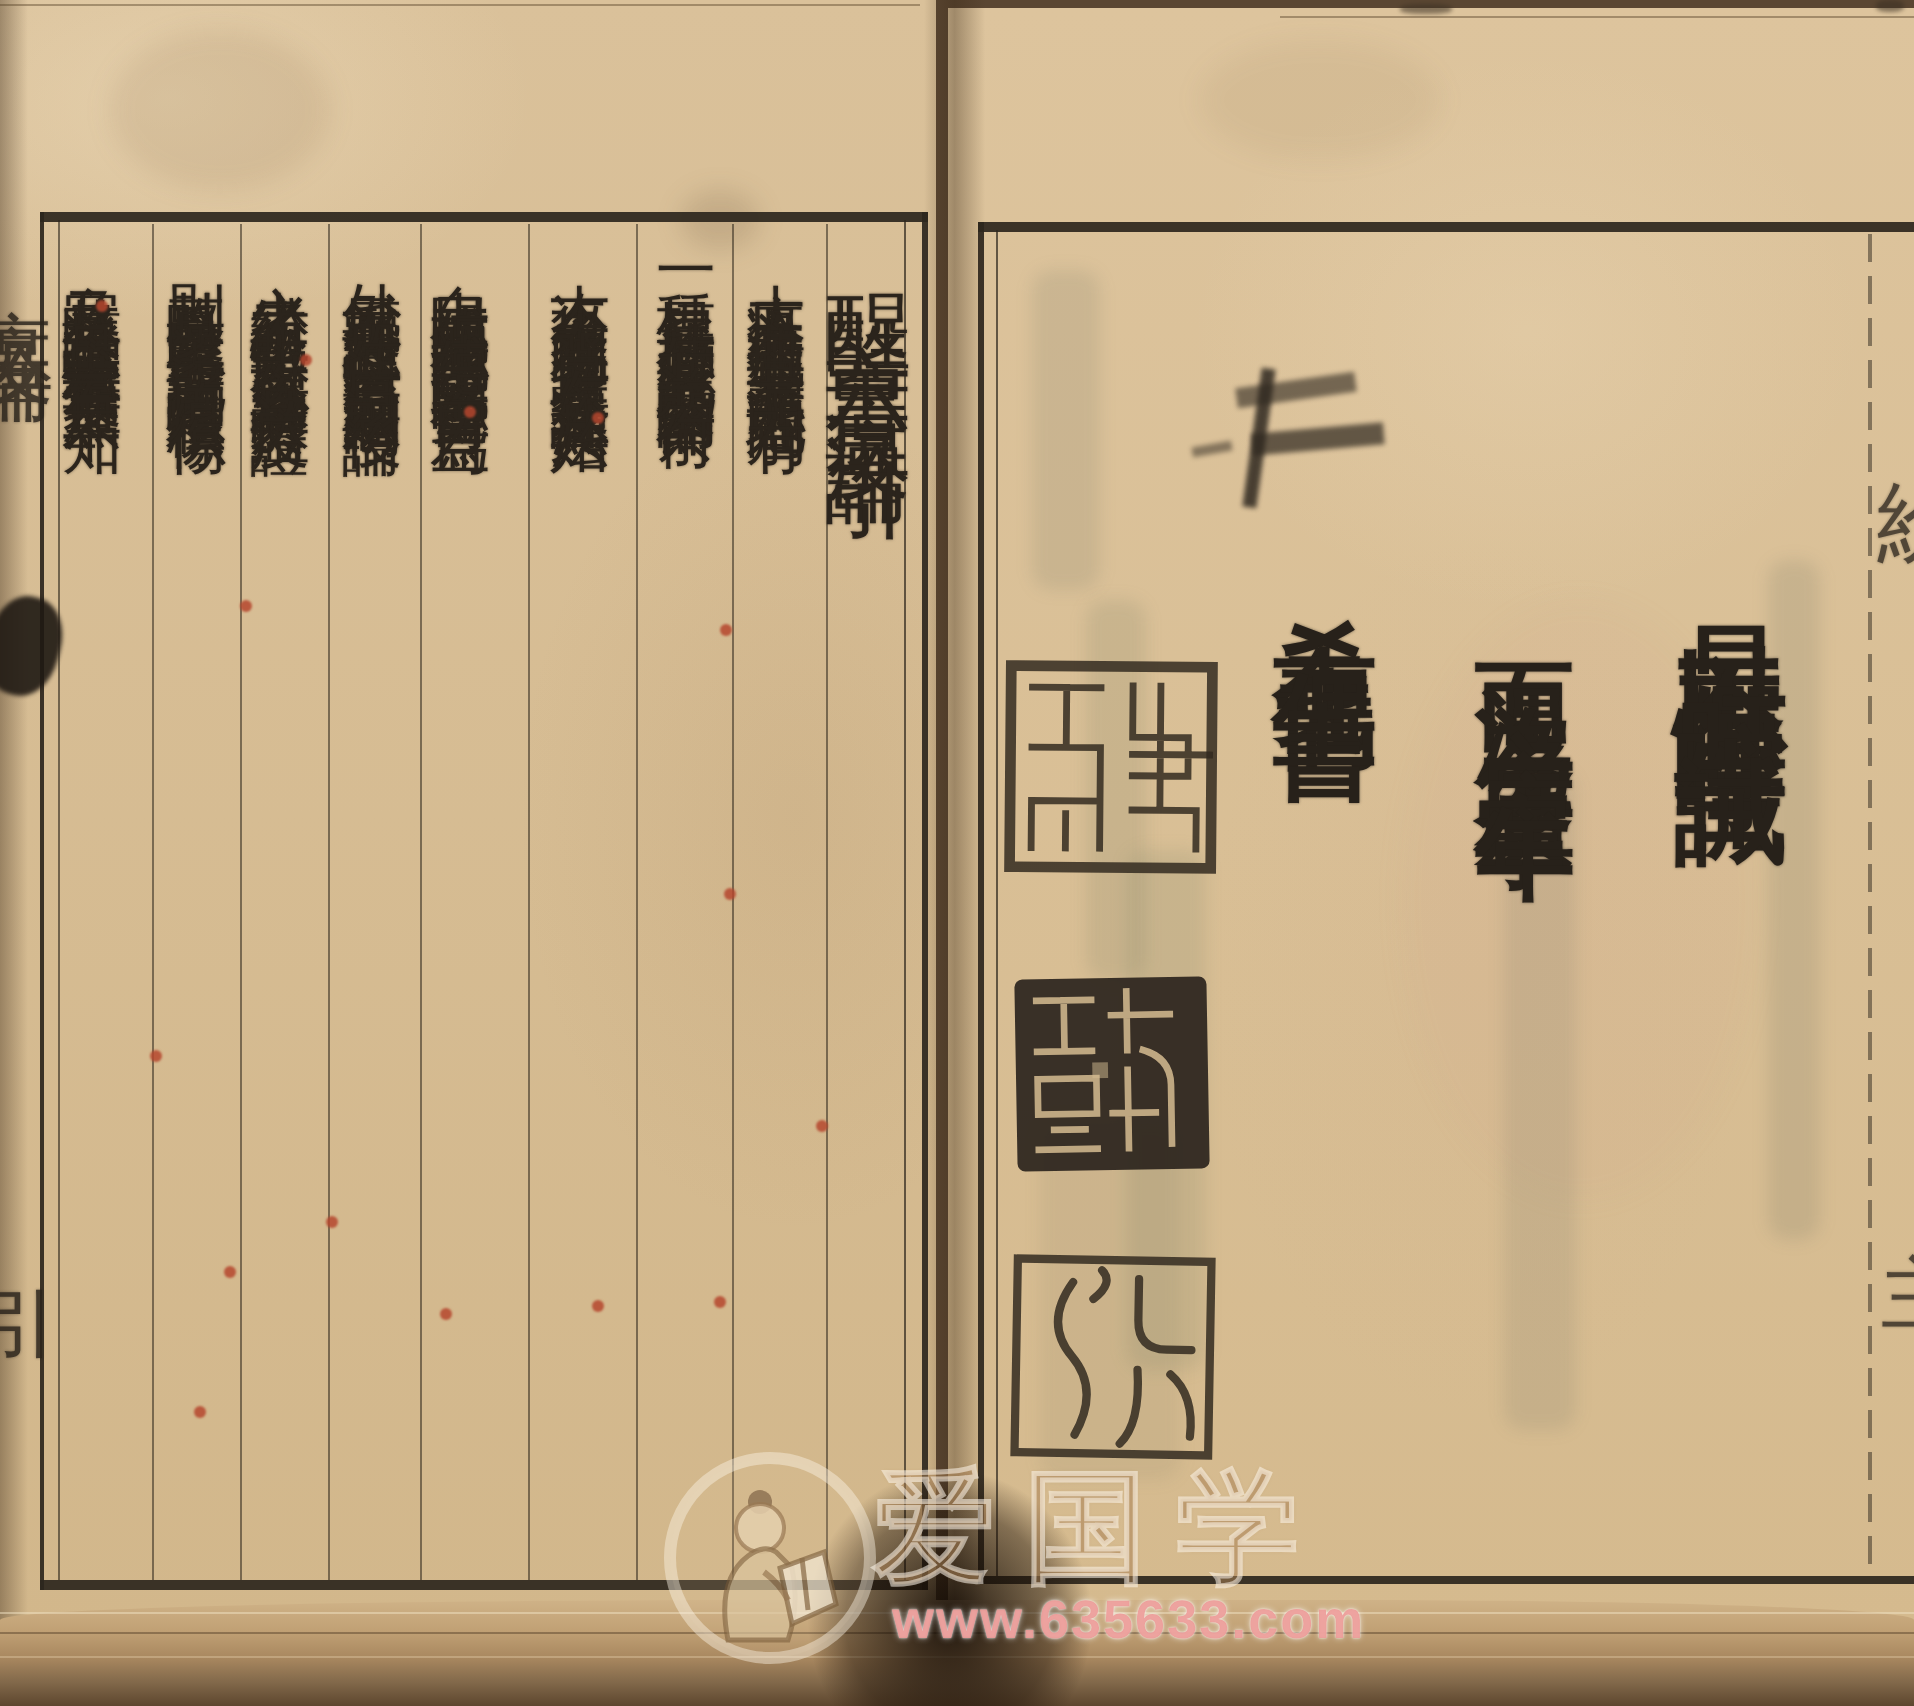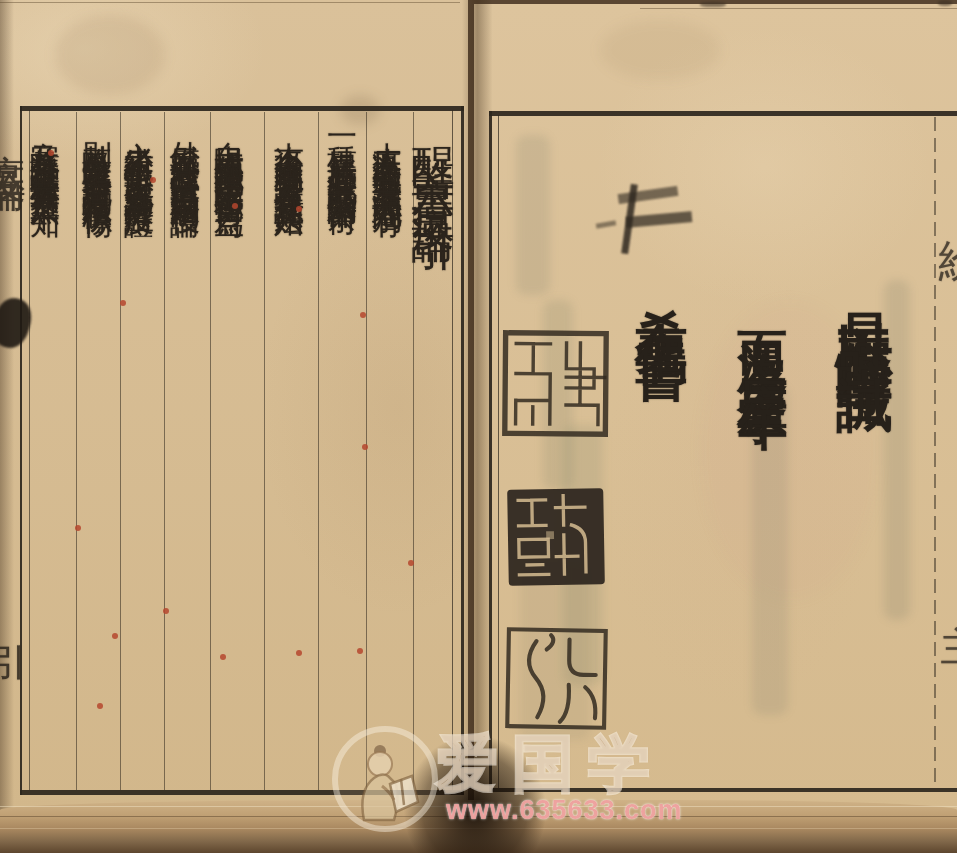--- a/index.html
+++ b/index.html
@@ -58,21 +58,21 @@
     background:linear-gradient(90deg, rgba(60,42,22,0) , rgba(60,42,22,0.38) 45%, rgba(60,42,22,0) 90%);}
   .gutter-shadow{position:absolute;left:380px;top:660px;width:190px;height:200px;
     background:radial-gradient(ellipse 50% 50% at 50% 75%, rgba(18,10,4,0.92), rgba(30,18,8,0.45) 55%, transparent 75%);}
   .bottom-stack{position:absolute;left:0;top:800px;width:957px;height:53px;
     border-radius:40% 30% 0 0 / 10px;
     background:linear-gradient(#cfb287 0%, #c0a074 30%, #a8875f 55%, #81684a 78%, #5d462e 100%);}
   .bottom-line{position:absolute;left:0;width:957px;height:1px;}
   
   .wm{position:absolute;z-index:50;}
   .wm-name{
-    left:436px;top:722px;font-size:62px;font-weight:bold;letter-spacing:14px;
+    left:436px;top:722px;font-size:62px;font-weight:normal;letter-spacing:14px;
     color:rgba(186,146,100,0.30);
     -webkit-text-stroke:2.5px rgba(255,248,236,0.55);
     text-shadow:0 0 2px rgba(150,110,70,0.35);
     font-family:"Liberation Serif","DejaVu Serif",serif;white-space:nowrap;
   }
   .wm-url{
     left:446px;top:795px;font-size:27px;font-weight:bold;letter-spacing:1px;
     color:rgba(235,148,145,0.85);
     text-shadow:0 0 3px rgba(255,255,255,0.65), 0 0 1px rgba(255,255,255,0.8);
     font-family:"Liberation Sans","DejaVu Sans",sans-serif;white-space:nowrap;

